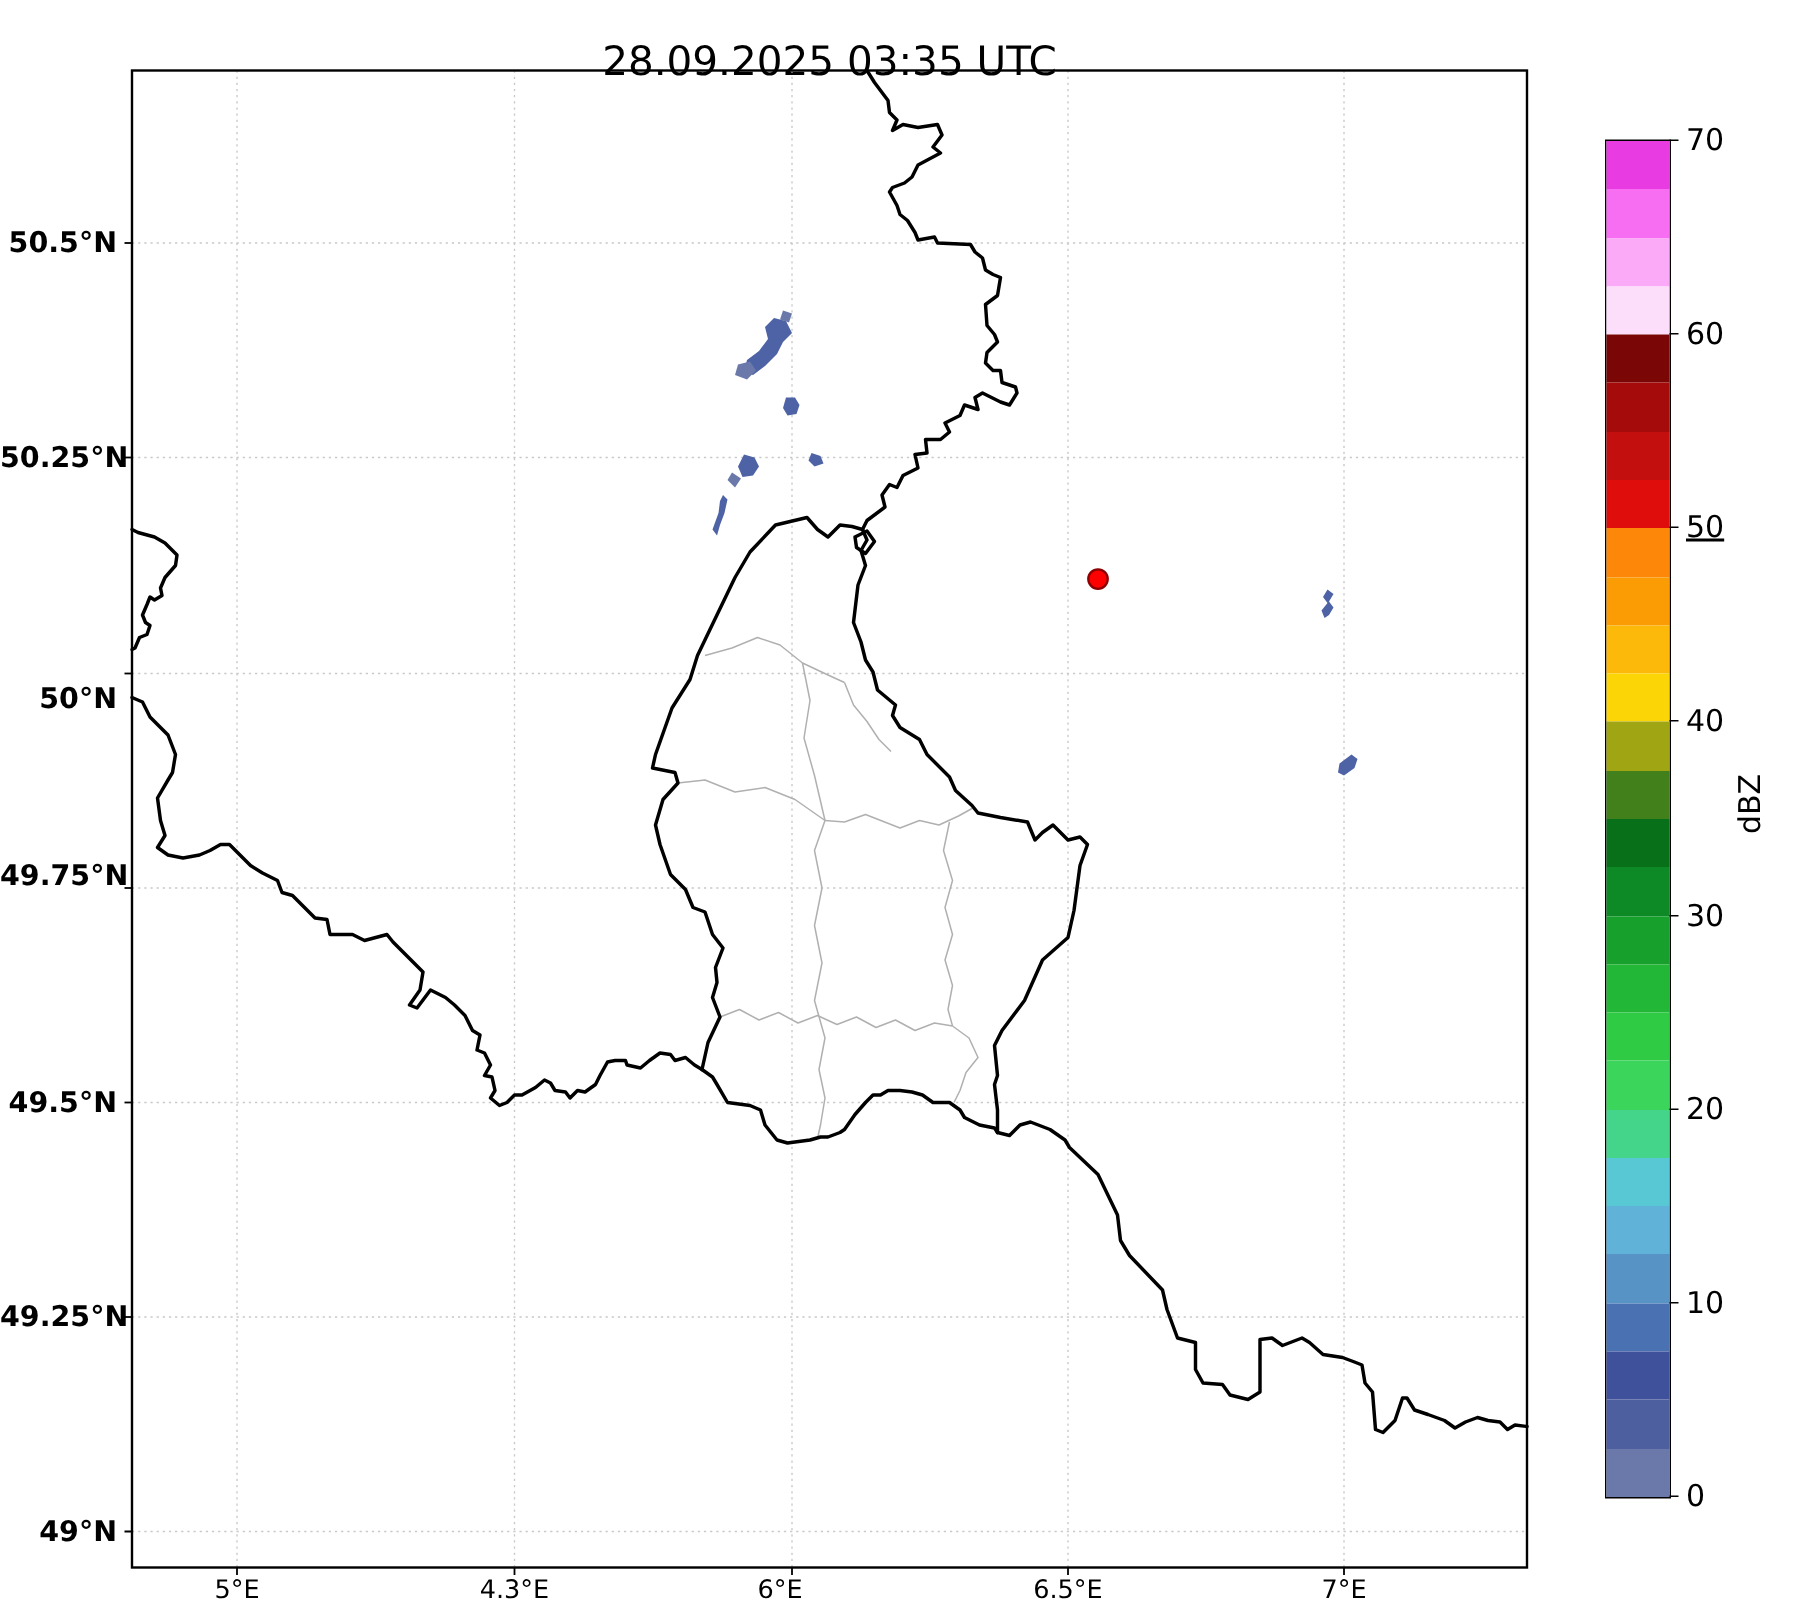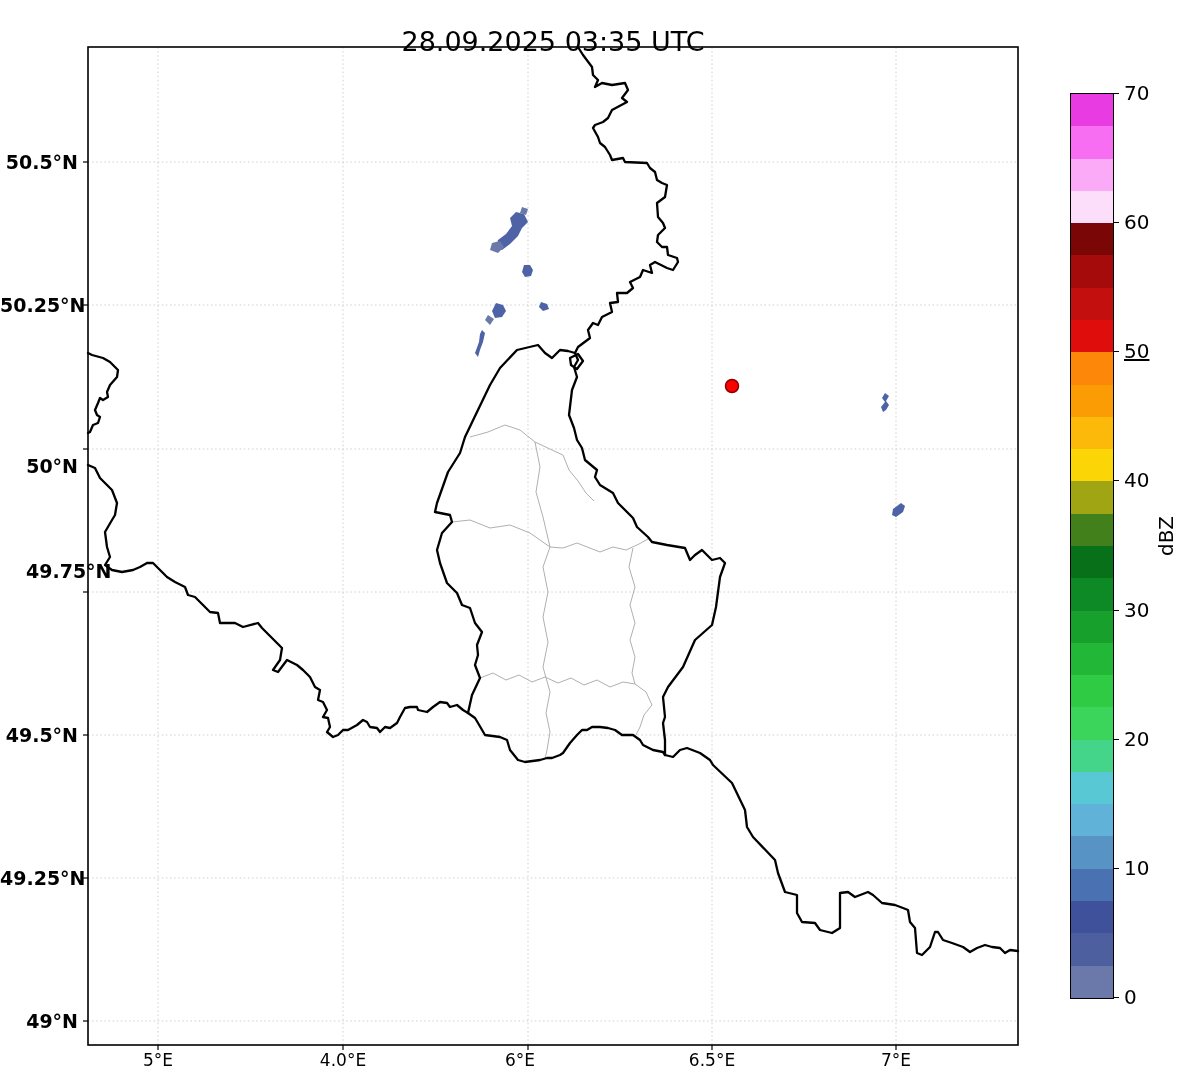--- a/index.html
+++ b/index.html
@@ -119,28 +119,28 @@
       <div class="cbar-seg" style="background: rgb(88, 200, 212);"></div>
       <div class="cbar-seg" style="background: rgb(97, 178, 217);"></div>
       <div class="cbar-seg" style="background: rgb(88, 147, 198);"></div>
       <div class="cbar-seg" style="background: rgb(74, 114, 179);"></div>
       <div class="cbar-seg" style="background: rgb(64, 81, 156);"></div>
       <div class="cbar-seg" style="background: rgb(78, 95, 160);"></div>
       <div class="cbar-seg" style="background: rgb(106, 121, 169);"></div>
     </div>
   <div id="cbar-axis-label">dBZ</div>
 <div class="xtick-label" style="left: 158px;">5°E</div>
-    <div class="xtick-label" style="left: 343px;">4.0°E</div>
+    <div class="xtick-label" style="left: 343px;">4.3°E</div>
     <div class="xtick-label" style="left: 520px;">6°E</div>
     <div class="xtick-label" style="left: 712px;">6.5°E</div>
     <div class="xtick-label" style="left: 896px;">7°E</div>
     <div class="ytick-label" style="top: 162px;">50.5°N</div>
     <div class="ytick-label" style="top: 305px;">50.25°N</div>
     <div class="ytick-label" style="top: 432px; margin-top: 34px;">50°N</div>
-    <div class="ytick-label" style="top: 571px; padding-left: 26px;">49.75°N</div>
+    <div class="ytick-label" style="top: 584px;">49.75°N</div>
     <div class="ytick-label" style="top: 735px;">49.5°N</div>
     <div class="ytick-label" style="top: 878px;">49.25°N</div>
     <div class="ytick-label" style="top: 1021px;">49°N</div>
     <div class="cbar-tick" style="top: 93px;"></div>
     <div class="cbar-label" style="top: 93px;">70</div>
     <div class="cbar-tick" style="top: 222px;"></div>
     <div class="cbar-label" style="top: 222px; text-align: center;">60</div>
     <div class="cbar-tick" style="top: 351px;"></div>
     <div class="cbar-label" style="top: 351px; text-decoration: underline;">50</div>
     <div class="cbar-tick" style="top: 480px;"></div>

